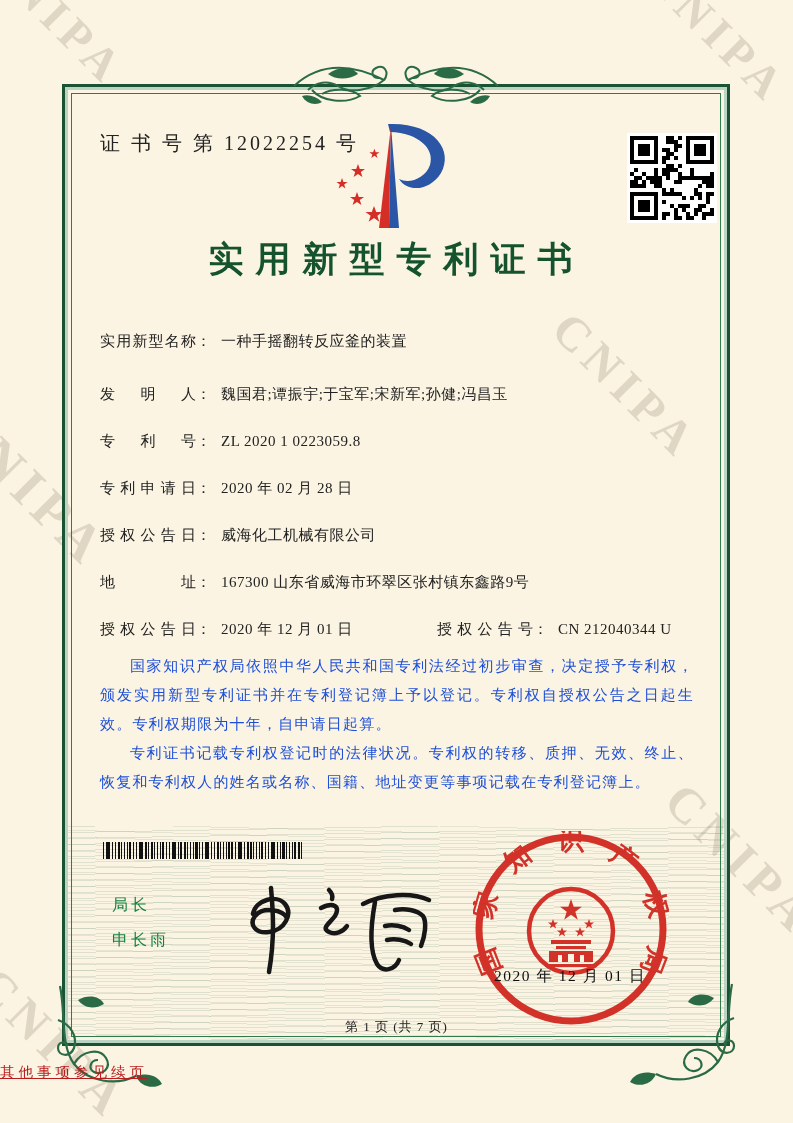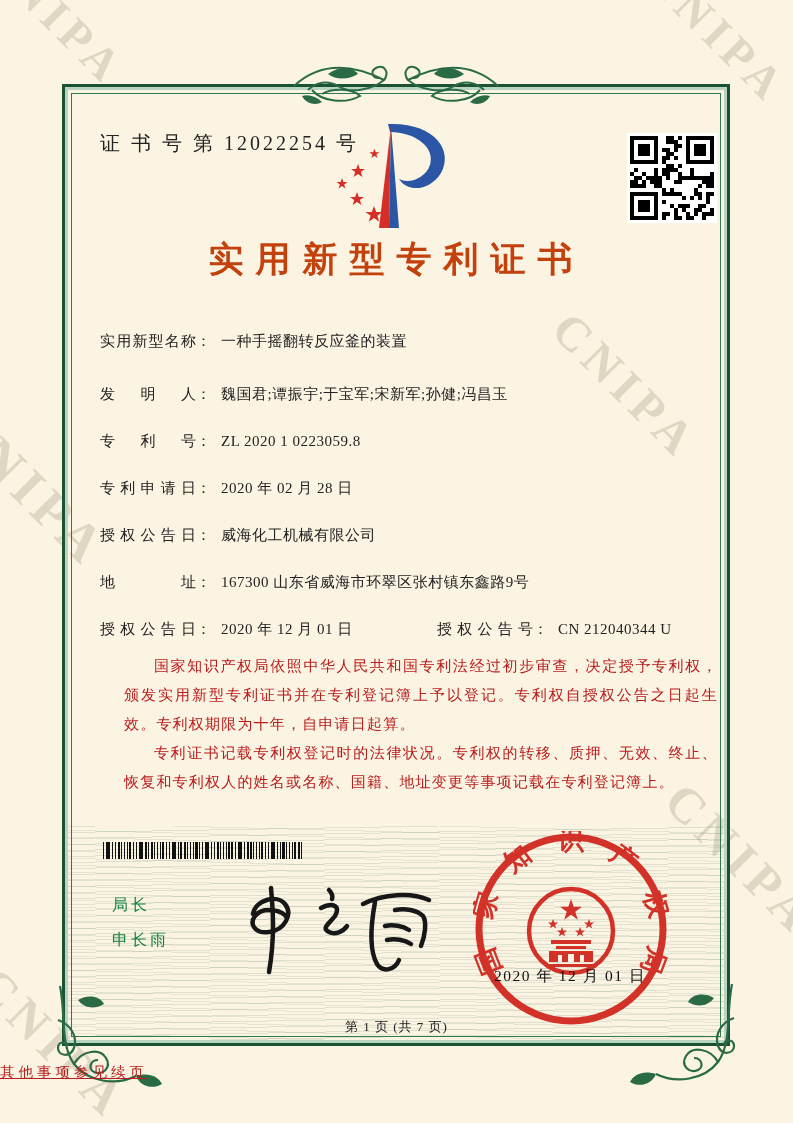--- a/index.html
+++ b/index.html
@@ -26,28 +26,28 @@
   .border-outer{position:absolute; left:62px; top:84px; width:668px; height:962px;
     border:3px solid #1b5233; box-sizing:border-box; z-index:2;}
   .border-mid{position:absolute; inset:0px; border:3px solid #b9d4c2; box-sizing:border-box;}
   .border-inner{position:absolute; inset:3px; border:1px solid #2f7a4e; box-sizing:border-box;}
   .orn{position:absolute; z-index:3; pointer-events:none;}
   
   .cert-no{position:absolute; left:100px; top:130px; font-size:20px; letter-spacing:3px; z-index:4;}
   .logo{position:absolute; left:328px; top:120px; width:138px; height:112px; z-index:4;}
   .qr{position:absolute; left:627px; top:133px; width:84px; height:84px; z-index:4; background:#fff; padding:3px;}
   .title{position:absolute; left:0; top:236px; width:100%; text-align:center;
-    font-size:35px; font-weight:bold; letter-spacing:12px; color:#c2410c; z-index:4;}
+    font-size:35px; font-weight:bold; letter-spacing:12px; color:#14532d; z-index:4;}
   .frow{position:absolute; left:100px; width:600px; font-size:15px; z-index:4; white-space:nowrap;font-family:Liberation Serif, serif;}
   .flabel{display:inline-block; width:96px; text-align:justify; text-align-last:justify; vertical-align:top;}
   .fcolon{display:inline-block; margin-right:10px;}
   .fvalue{letter-spacing:0.5px;}
   .pair2{position:absolute; left:337px; top:0;}
   .body-text{position:absolute; left:100px; top:652px; width:594px; z-index:4;
-    font-size:15px; line-height:29px; text-align:justify; letter-spacing:1.2px; color:#b91c1c;margin-left:24px;}
+    font-size:15px; line-height:29px; text-align:justify; letter-spacing:1.2px; color:#1d4ed8;}
   .body-text p{margin:0; text-indent:2em;}
   .barcode{position:absolute; left:103px; top:842px; width:201px; height:17px; z-index:4;
     background:
       repeating-linear-gradient(90deg,#111 0 1px,transparent 1px 3px),
       repeating-linear-gradient(90deg,transparent 0 4px,#111 4px 6px,transparent 6px 11px),
       repeating-linear-gradient(90deg,transparent 0 9px,#111 9px 10px,transparent 10px 17px);}
   .signer{position:absolute; left:112px; top:895px; z-index:4; font-size:16px; letter-spacing:3px; color:#15803d;}
   .signer div{margin-bottom:14px;}
   .signature{position:absolute; left:225px; top:876px; width:215px; height:102px; z-index:5;}
   .seal{position:absolute; left:473px; top:831px; width:196px; height:196px; z-index:5; opacity:.93;}

